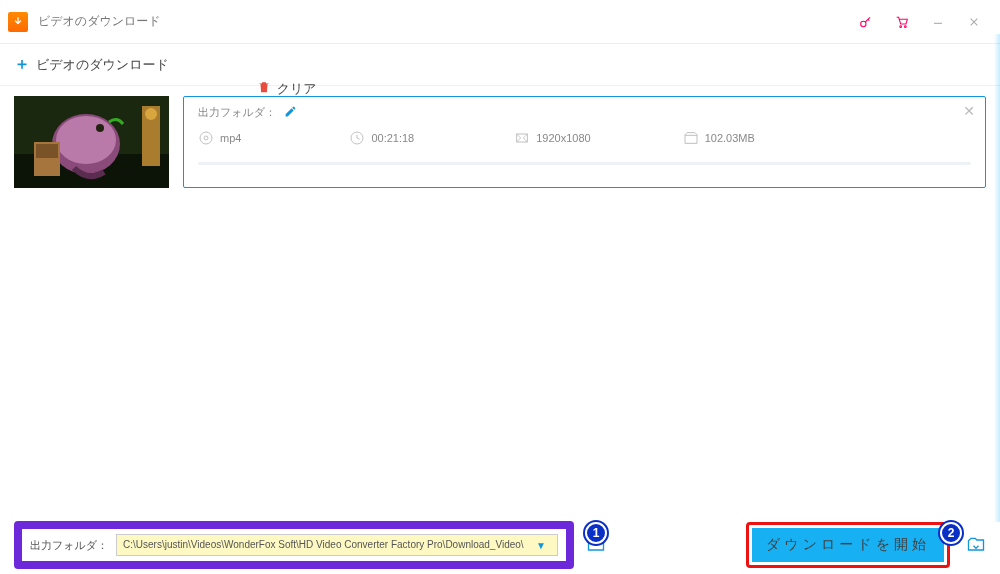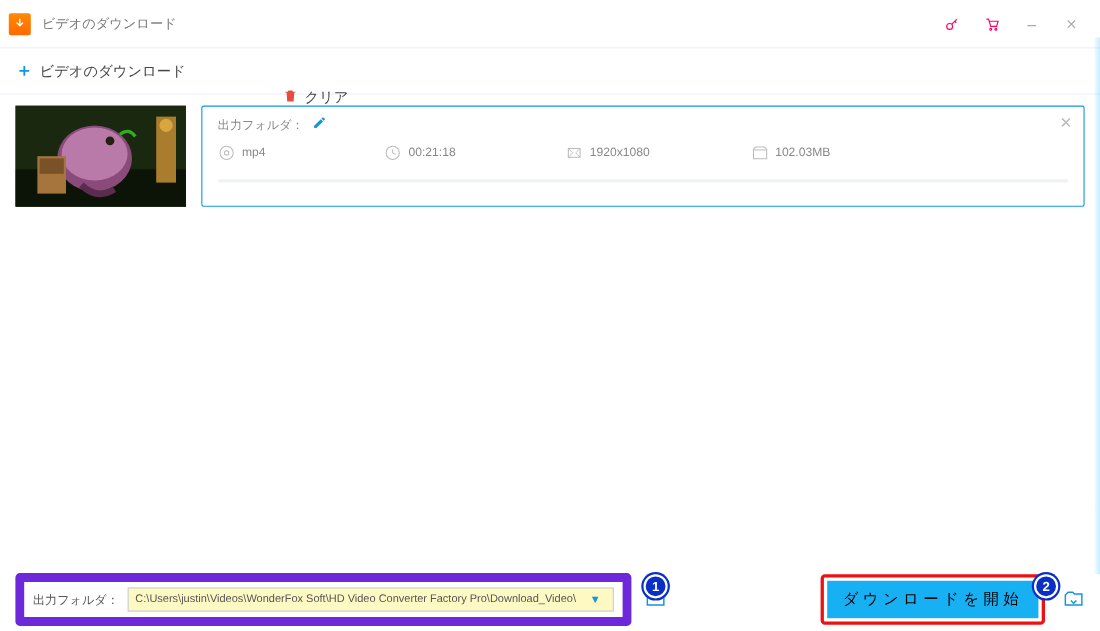--- a/index.html
+++ b/index.html
@@ -43,21 +43,21 @@
   .folder-label { font-size:11px; color:#555; white-space:nowrap; }
   .folder-path { flex:1; border:1px solid #ccc; height:22px; font-size:10px; color:#555; padding:0 20px 0 6px; background:#fef9c3; position:relative; line-height:20px; overflow:hidden; white-space:nowrap; }
   .folder-dd { position:absolute; right:12px; top:50%; transform:translateY(-45%); color:#1296db; font-size:10px; pointer-events:none;}
   .badge { width:22px; height:22px; border-radius:50%; background:#0a2fc7; border:2px solid #fff; box-shadow:0 0 0 2px #0a2fc7; color:#fff; font-weight:bold; font-size:12px; display:flex; align-items:center; justify-content:center; position:absolute; }
   .badge-1 { left: 585px; bottom: 30px; }
   .badge-2 { right: 38px; bottom: 30px; }
   .open-folder { margin-left: 2px; color:#1296db; display:flex; align-items:center; cursor:pointer;}
   .open-folder svg{ width:20px; height:20px;}
   .spacer { flex:1; }
   .start-btn-wrap { border:3px solid #e11; padding:3px; border-radius:4px; }
-  .start-btn { background:#17b0f3; color:#000000; font-size:14px; letter-spacing: 4px; padding: 8px 14px; border:none; cursor:pointer; white-space:nowrap;}
+  .start-btn { background:#17b0f3; color:#404040; font-size:14px; letter-spacing: 4px; padding: 8px 14px; border:none; cursor:pointer; white-space:nowrap;}
   .open-after { margin-left:6px; color:#1296db; display:flex; align-items:center;}
   .open-after svg{width:20px;height:20px;}
 
   
   .right-blur{ position:absolute; right:0; top:34px; bottom:52px; width:6px; background:linear-gradient(90deg, rgba(30,180,255,0) , rgba(30,180,255,.25)); pointer-events:none;}
 </style>
 </head>
 <body>
 
 <div class="titlebar">

